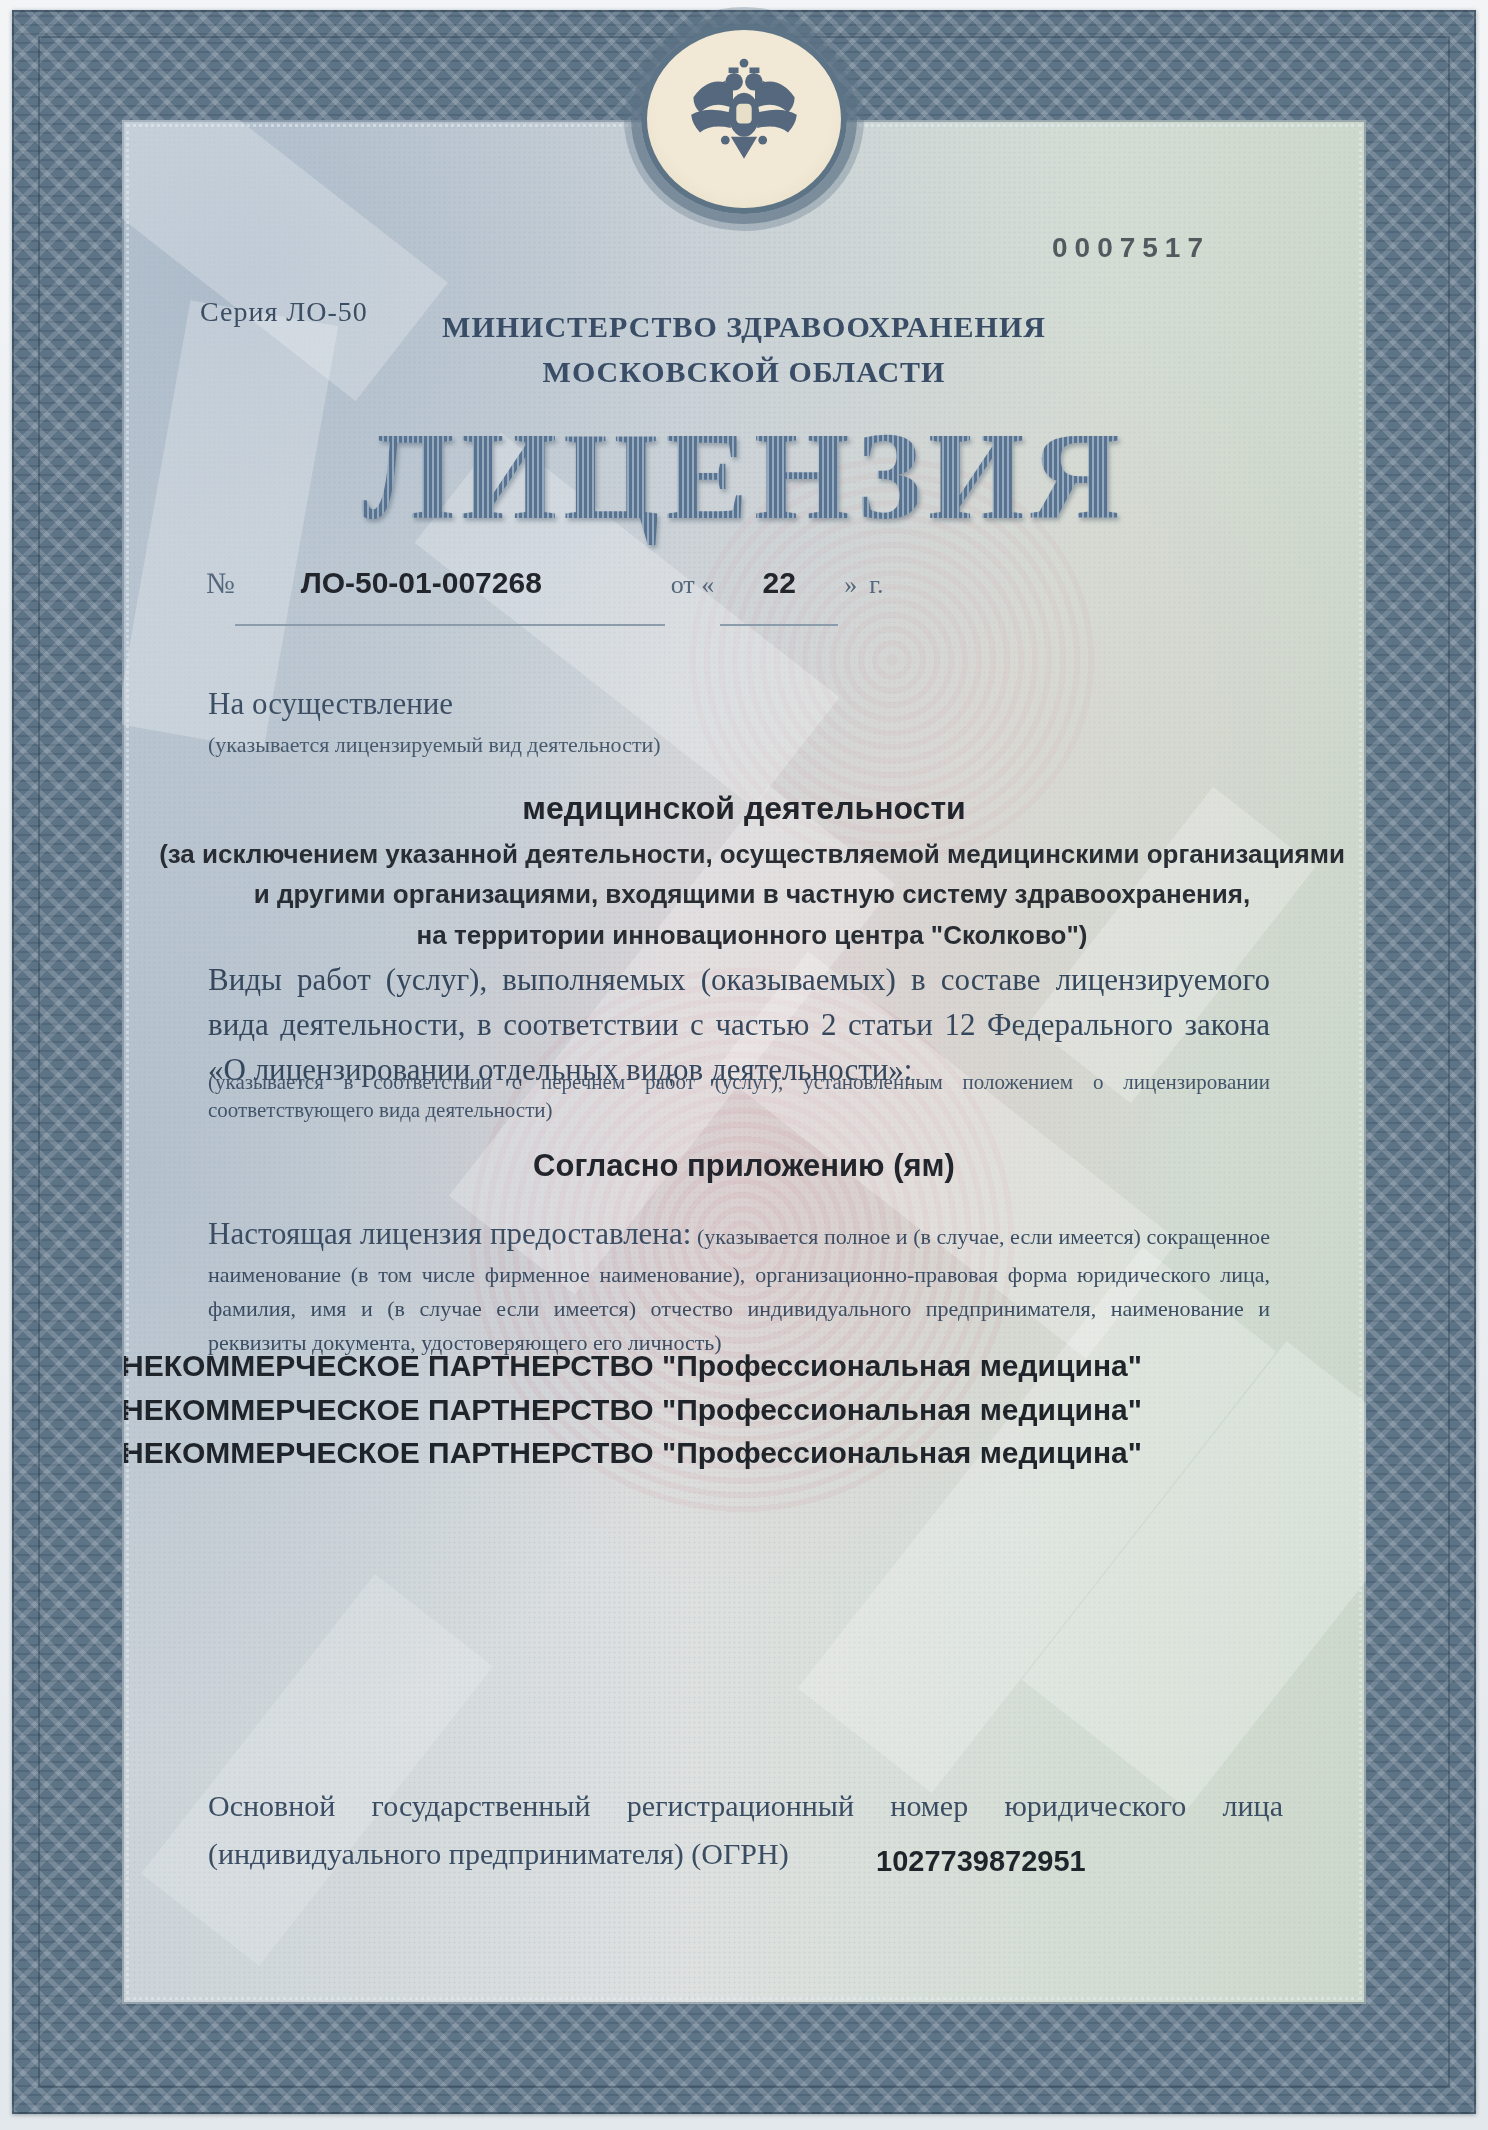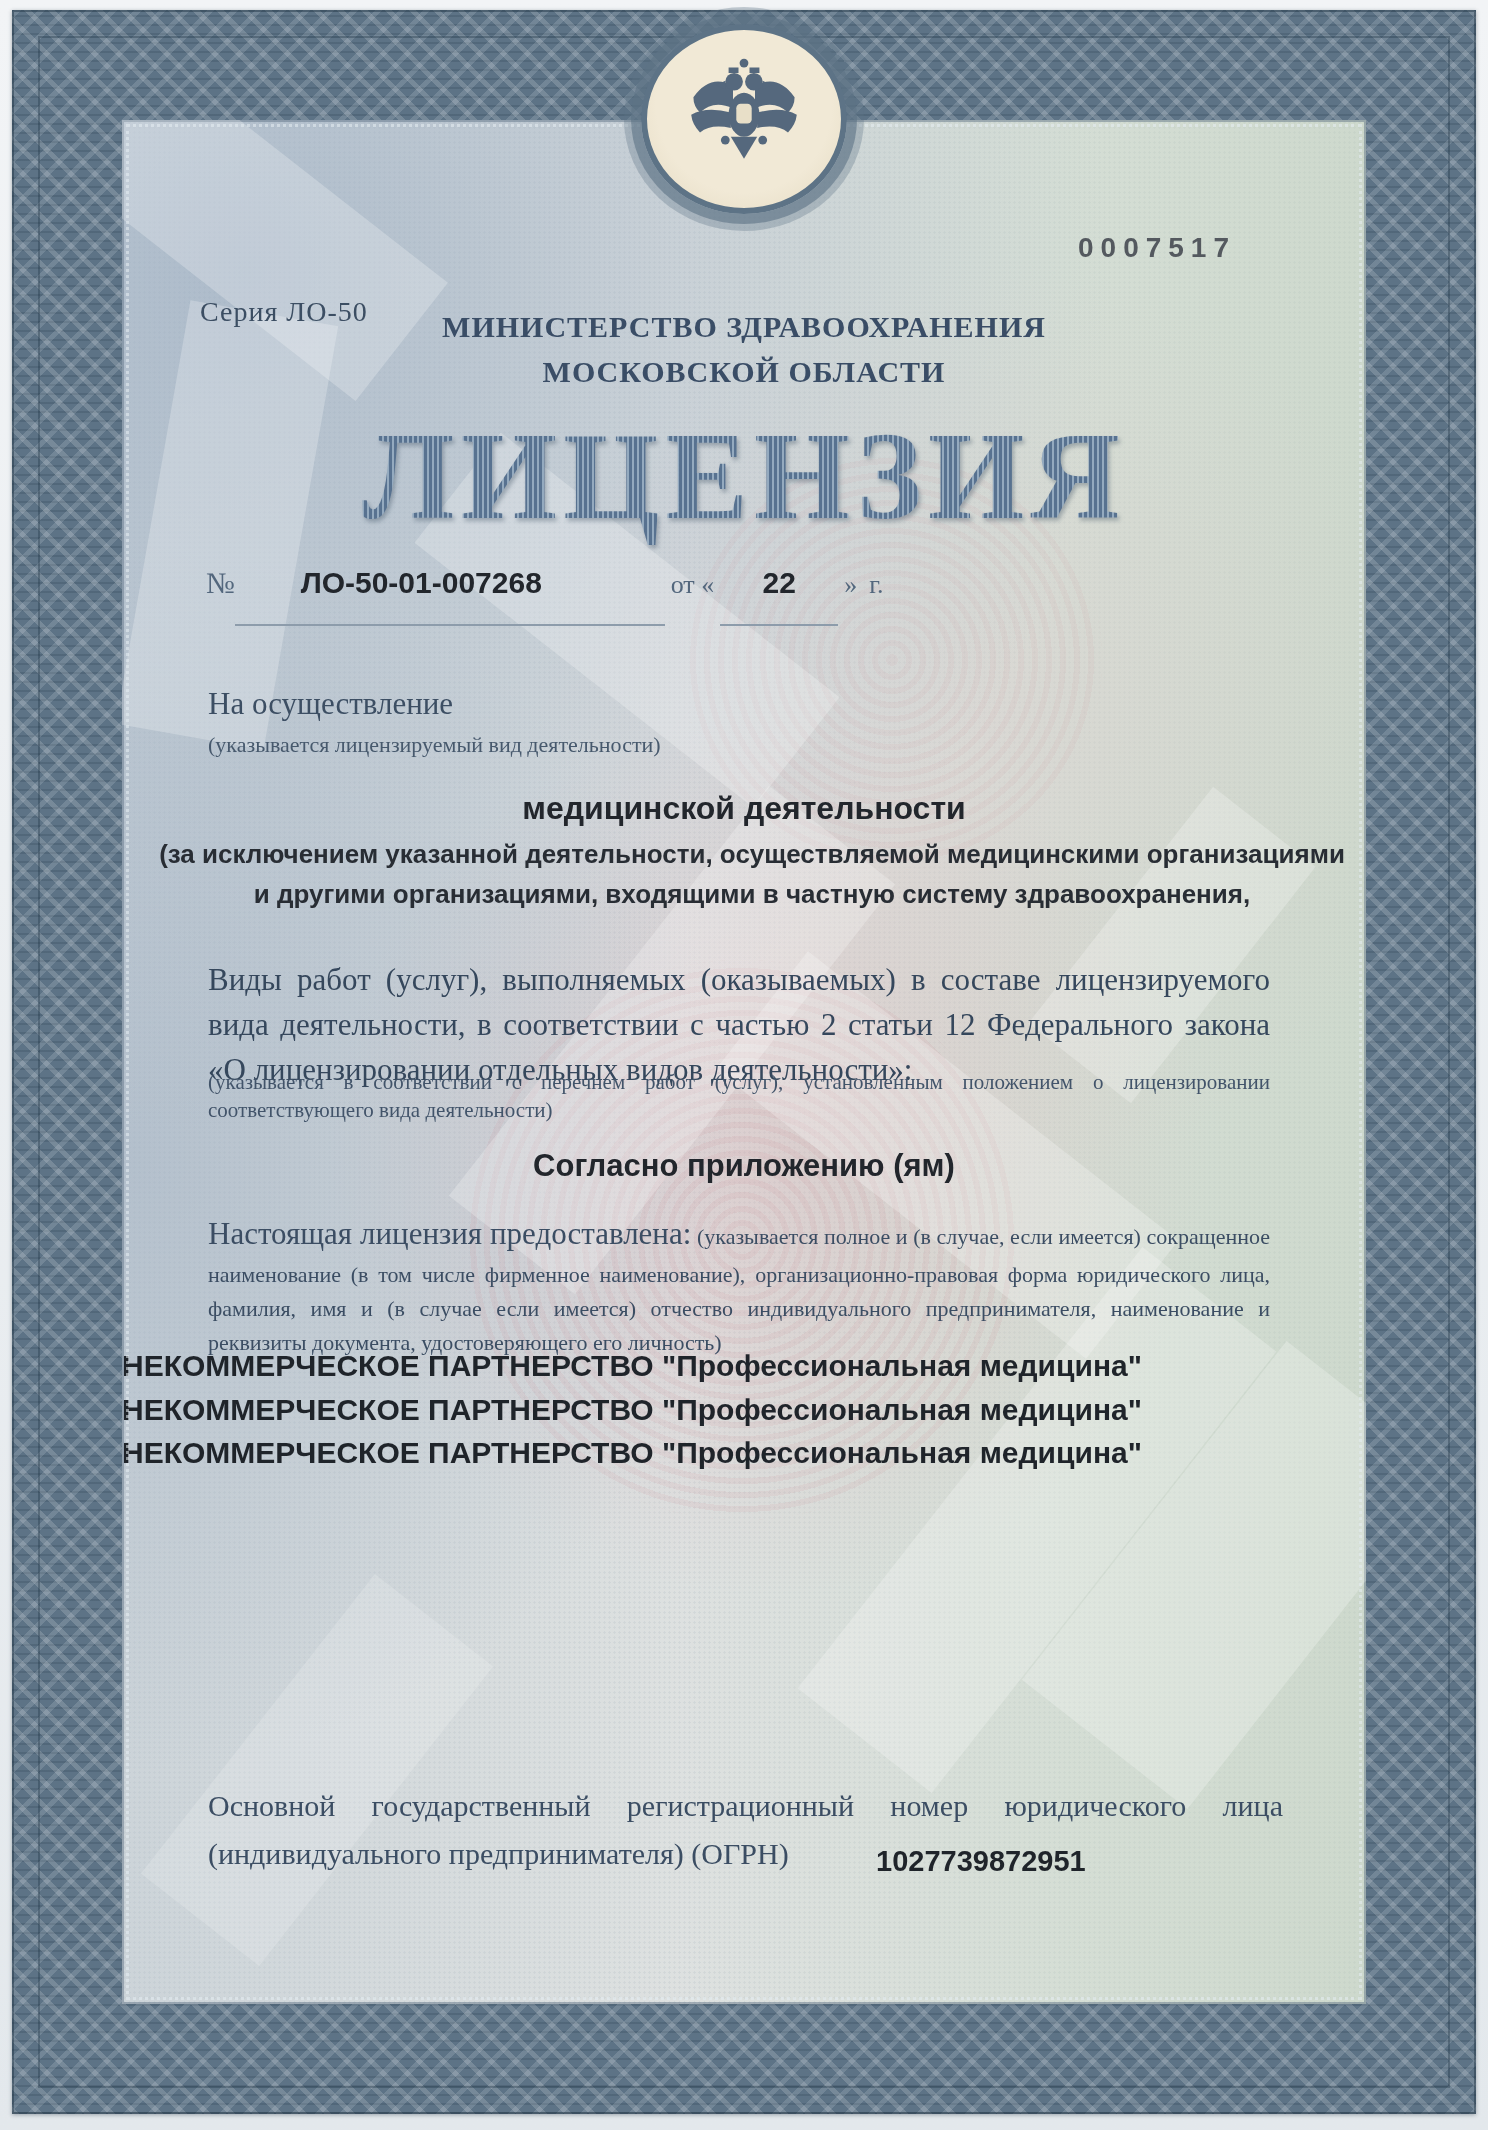--- a/index.html
+++ b/index.html
@@ -81,21 +81,21 @@
     display:flex; align-items:center; justify-content:center;
     z-index:5;
   }
 
   
   .t{ position:absolute; color:#3c4e63; }
   .serif { font-family:"Liberation Serif", serif; }
   .sans  { font-family:"Liberation Sans", sans-serif; }
 
   .series{ left:78px; top:176px; font-size:28px; letter-spacing:1px; }
-  .serial{ left:956px; top:112px; font-family:"Liberation Sans",sans-serif;
+  .serial{ left:930px; top:112px; font-family:"Liberation Sans",sans-serif;
            font-weight:700; font-size:28px; letter-spacing:7px; color:#54595f; }
 
   .ministry{ left:0; right:0; top:184px; text-align:center;
              font-weight:700; font-size:30px; line-height:1.5; color:#3a4d66; letter-spacing:1px; }
 
   .license-title{
     left:0; right:0; top:286px; text-align:center;
     font-weight:700; font-size:124px; letter-spacing:6px;
     background:repeating-linear-gradient(90deg,#94aabf 0 2px,#587290 2px 5px);
     -webkit-background-clip:text; background-clip:text; color:transparent;
@@ -219,20 +219,21 @@
       </div>
 
       <div class="t serif nalead">На осуществление</div>
       <div class="t serif nahint">(указывается лицензируемый вид деятельности)</div>
 
       <div class="t sans acttitle">медицинской деятельности</div>
 
       <div class="t sans exceptions">
         <div>(за исключением указанной деятельности, осуществляемой медицинскими организациями</div>
         <div>и другими организациями, входящими в частную систему здравоохранения,</div>
+        <div>на территории инновационного центра "Сколково")</div>
       </div>
 
       <div class="t serif works">Виды работ (услуг), выполняемых (оказываемых) в составе лицензируемого вида деятельности, в соответствии с частью 2 статьи 12 Федерального закона «О лицензировании отдельных видов деятельности»:</div>
       <div class="t serif workshint">(указывается в соответствии с перечнем работ (услуг), установленным положением о лицензировании соответствующего вида деятельности)</div>
 
       <div class="t sans according">Согласно приложению (ям)</div>
 
       <p class="t serif granted">
         <span class="lead">Настоящая лицензия предоставлена:</span>
         <span>(указывается полное и (в случае, если имеется) сокращенное наименование (в том числе фирменное наименование), организационно-правовая форма юридического лица, фамилия, имя и (в случае если имеется) отчество индивидуального предпринимателя, наименование и реквизиты документа, удостоверяющего его личность)</span>

